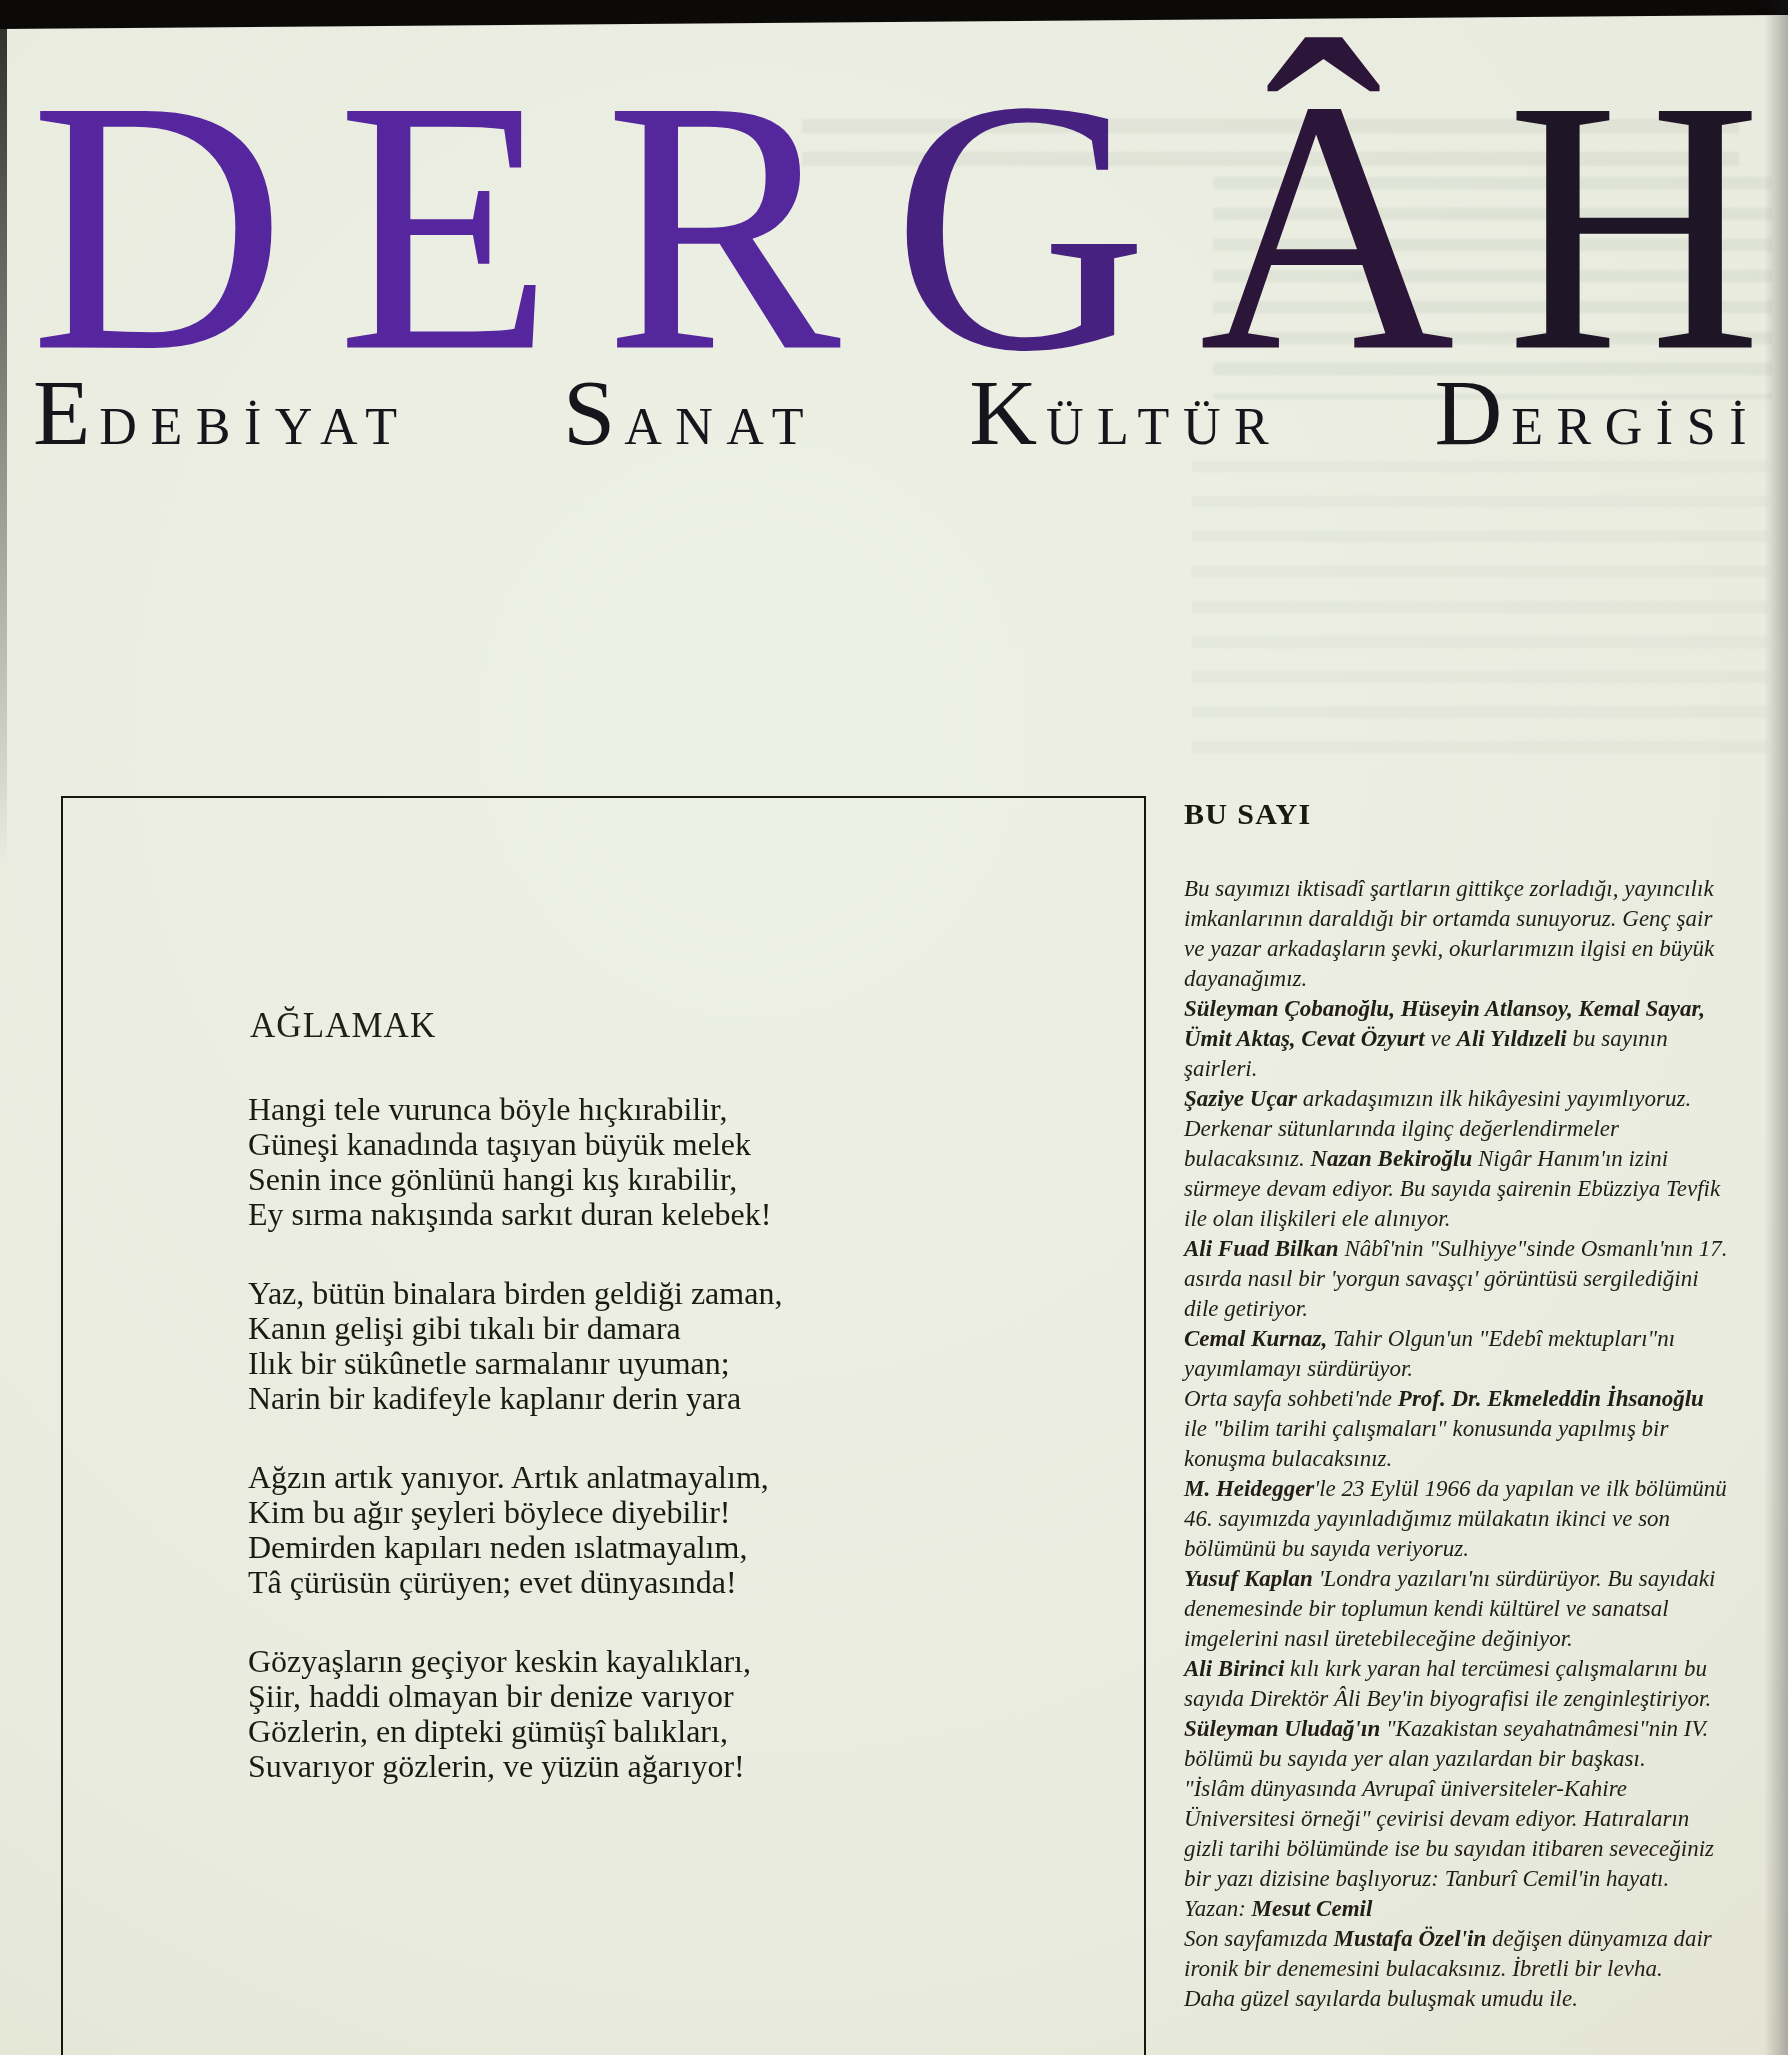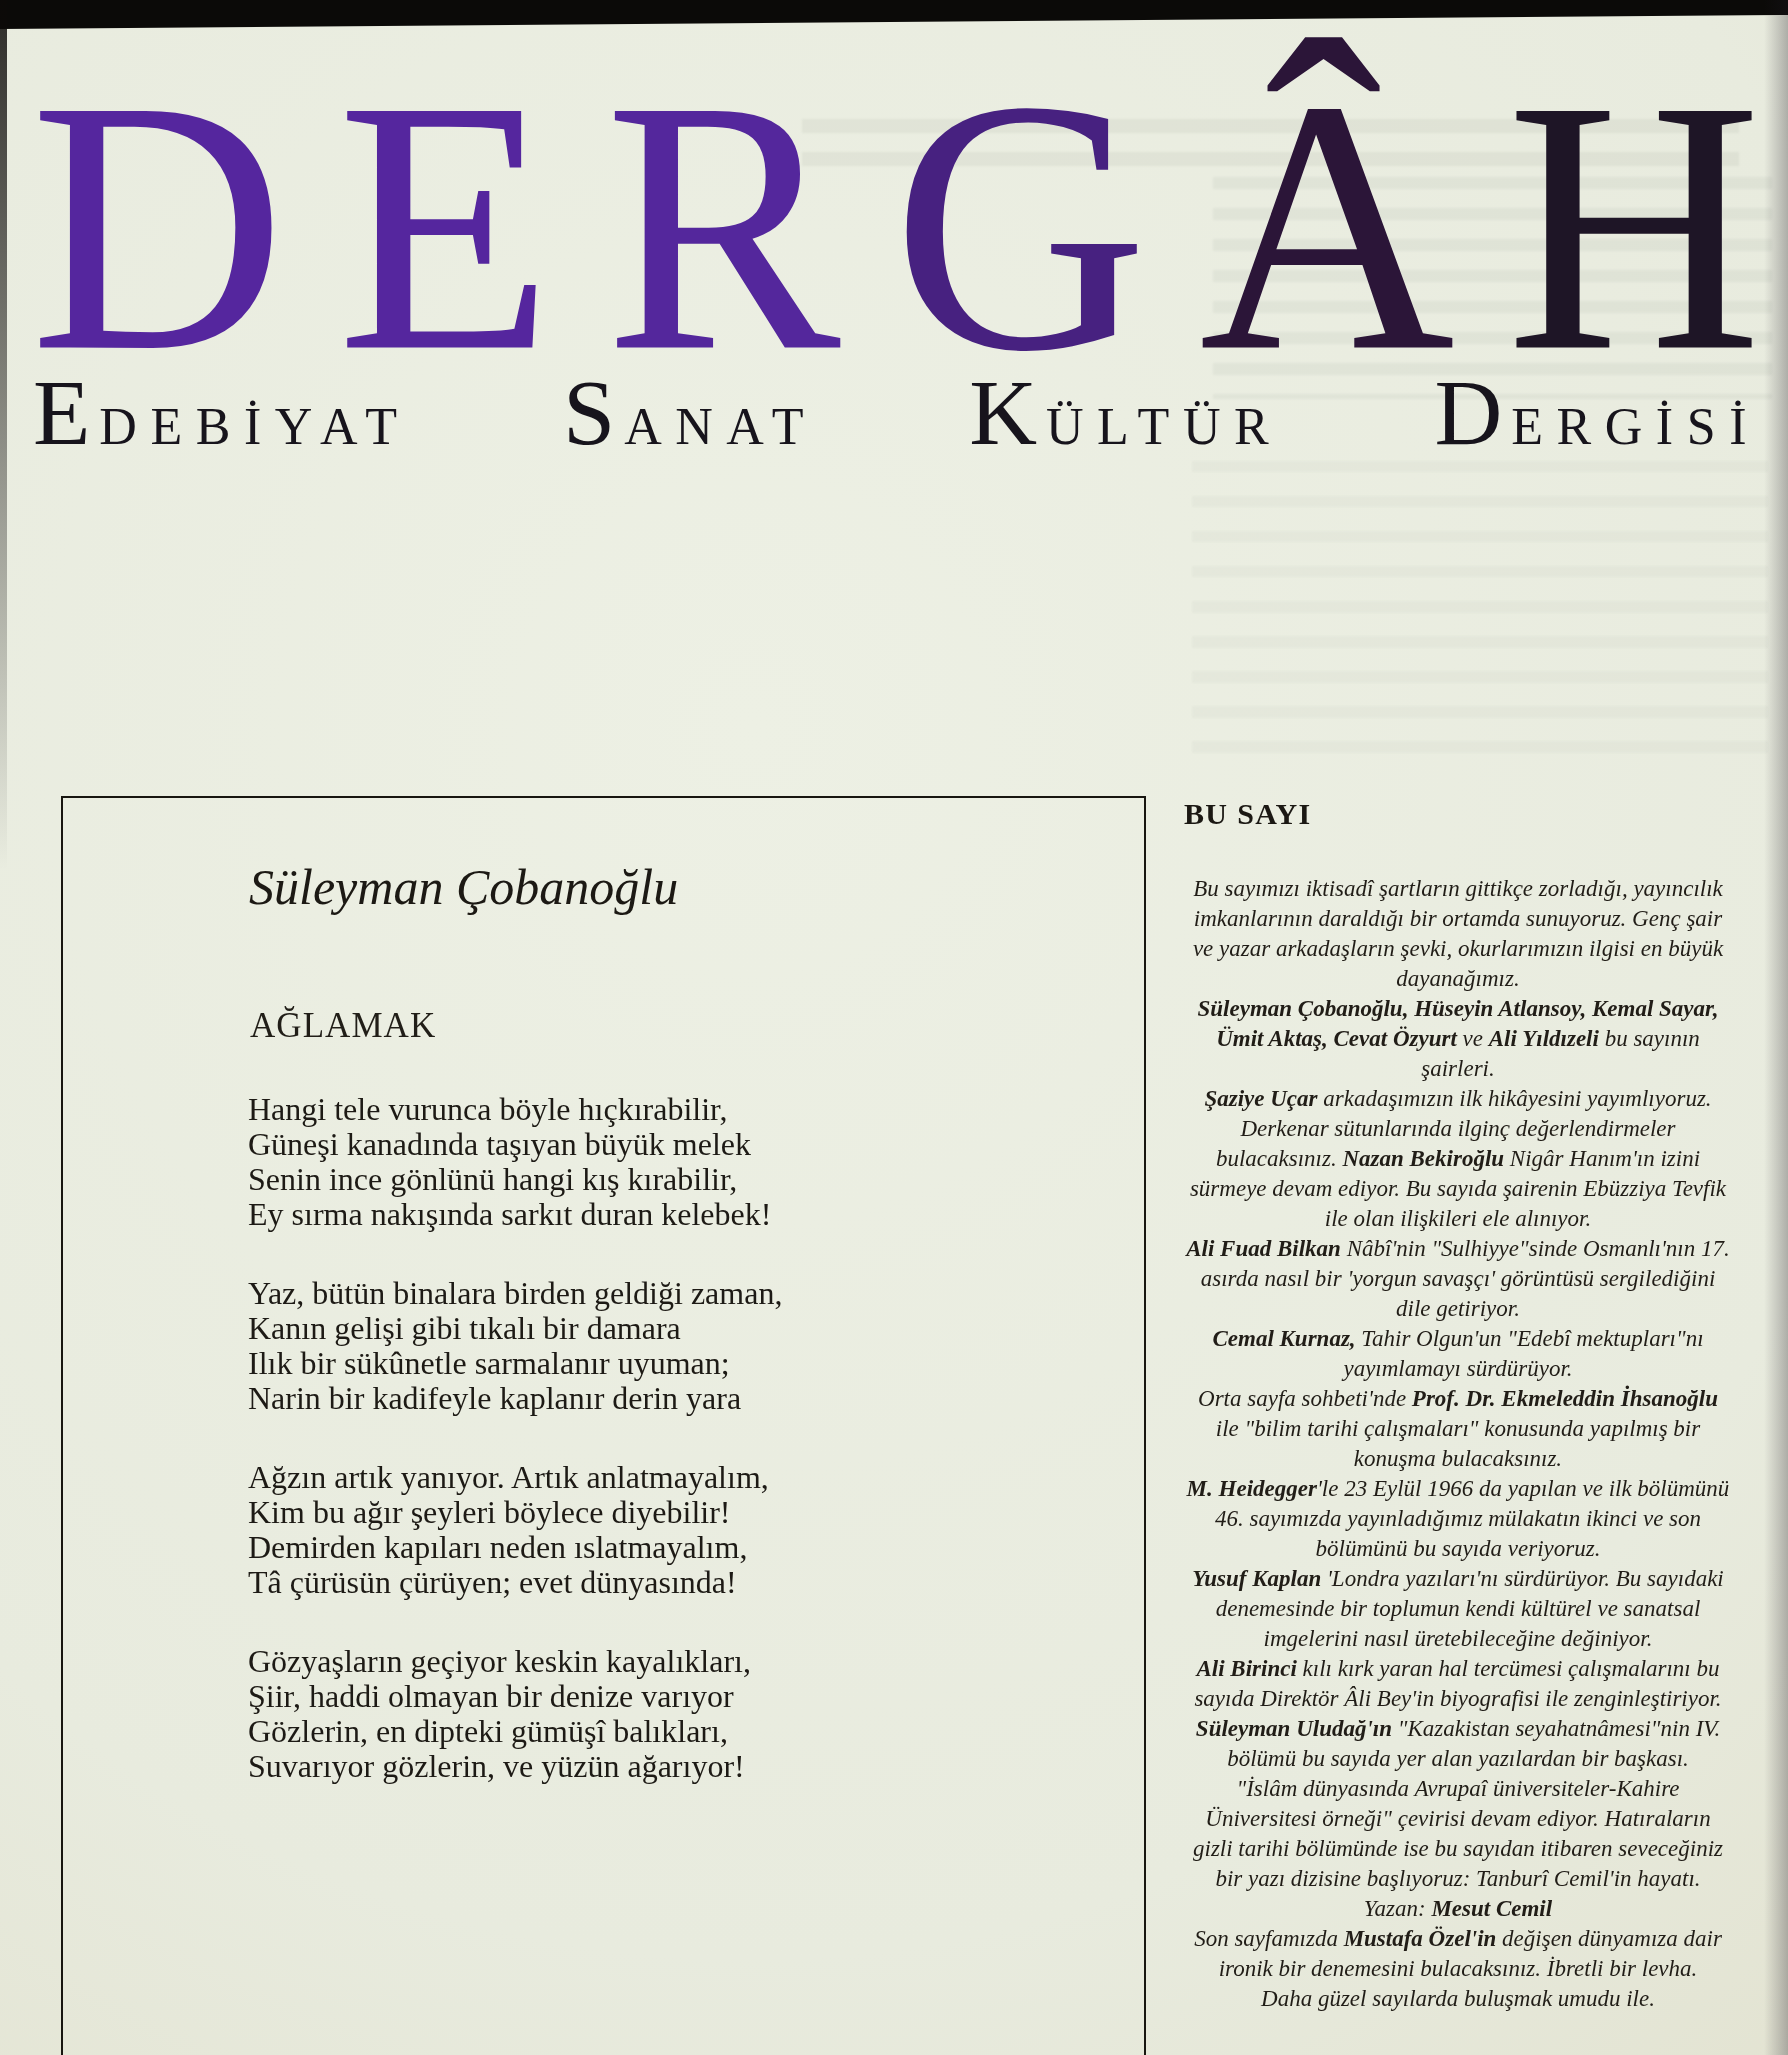--- a/index.html
+++ b/index.html
@@ -34,21 +34,21 @@
   
   .poem-box{position:absolute;left:61px;top:796px;width:1085px;height:1345px;border:2.1px solid #181610;background:transparent;}
   .poem-author{position:absolute;left:186px;top:62px;font-style:italic;font-size:50px;line-height:1.1;color:#1c1914;}
   .poem-title{position:absolute;left:187px;top:208px;font-size:35px;letter-spacing:0.03em;color:#211e18;}
   .poem-body{position:absolute;left:185px;top:294px;right:49px;}
   .stanza{margin:0 0 44px 0;}
   .poem-line{font-size:32px;line-height:35px;white-space:nowrap;color:#1d1a15;}
   
   .busayi{position:absolute;left:1184px;top:797px;width:548px;}
   .busayi-header{font-size:30px;font-weight:700;letter-spacing:0.045em;color:#1b1813;margin:0 0 43px 0;}
-  .busayi-body p{margin:0;font-style:italic;font-size:23px;line-height:30px;color:#211d17;text-align:center;}
+  .busayi-body p{margin:0;font-style:italic;font-size:23px;line-height:30px;color:#211d17;}
   .busayi-body b{font-weight:700;font-family:Liberation Serif, serif;}
 </style>
 </head>
 <body>
 
 <div class="page">
 
   <div class="ghost g1"></div>
   <div class="ghost g2"></div>
   <div class="ghost g3"></div>
@@ -74,21 +74,20 @@
         <span class="sub-lead">K</span>
         <span class="sub-rest">ÜLTÜR</span>
       </span>
       <span class="sub-seg">
         <span class="sub-lead">D</span>
         <span class="sub-rest">ERGİSİ</span>
       </span>
     </div>
 
   <div class="poem-box">
-    <div class="poem-author">Süleyman Çobanoğlu</div>
     <div class="poem-title">AĞLAMAK</div>
     <div class="poem-body" id="poem-stanzas">
         <div class="stanza">
           <div class="poem-line">Hangi tele vurunca böyle hıçkırabilir,</div>
           <div class="poem-line">Güneşi kanadında taşıyan büyük melek</div>
           <div class="poem-line">Senin ince gönlünü hangi kış kırabilir,</div>
           <div class="poem-line">Ey sırma nakışında sarkıt duran kelebek!</div>
         </div>
         <div class="stanza">
           <div class="poem-line">Yaz, bütün binalara birden geldiği zaman,</div>

